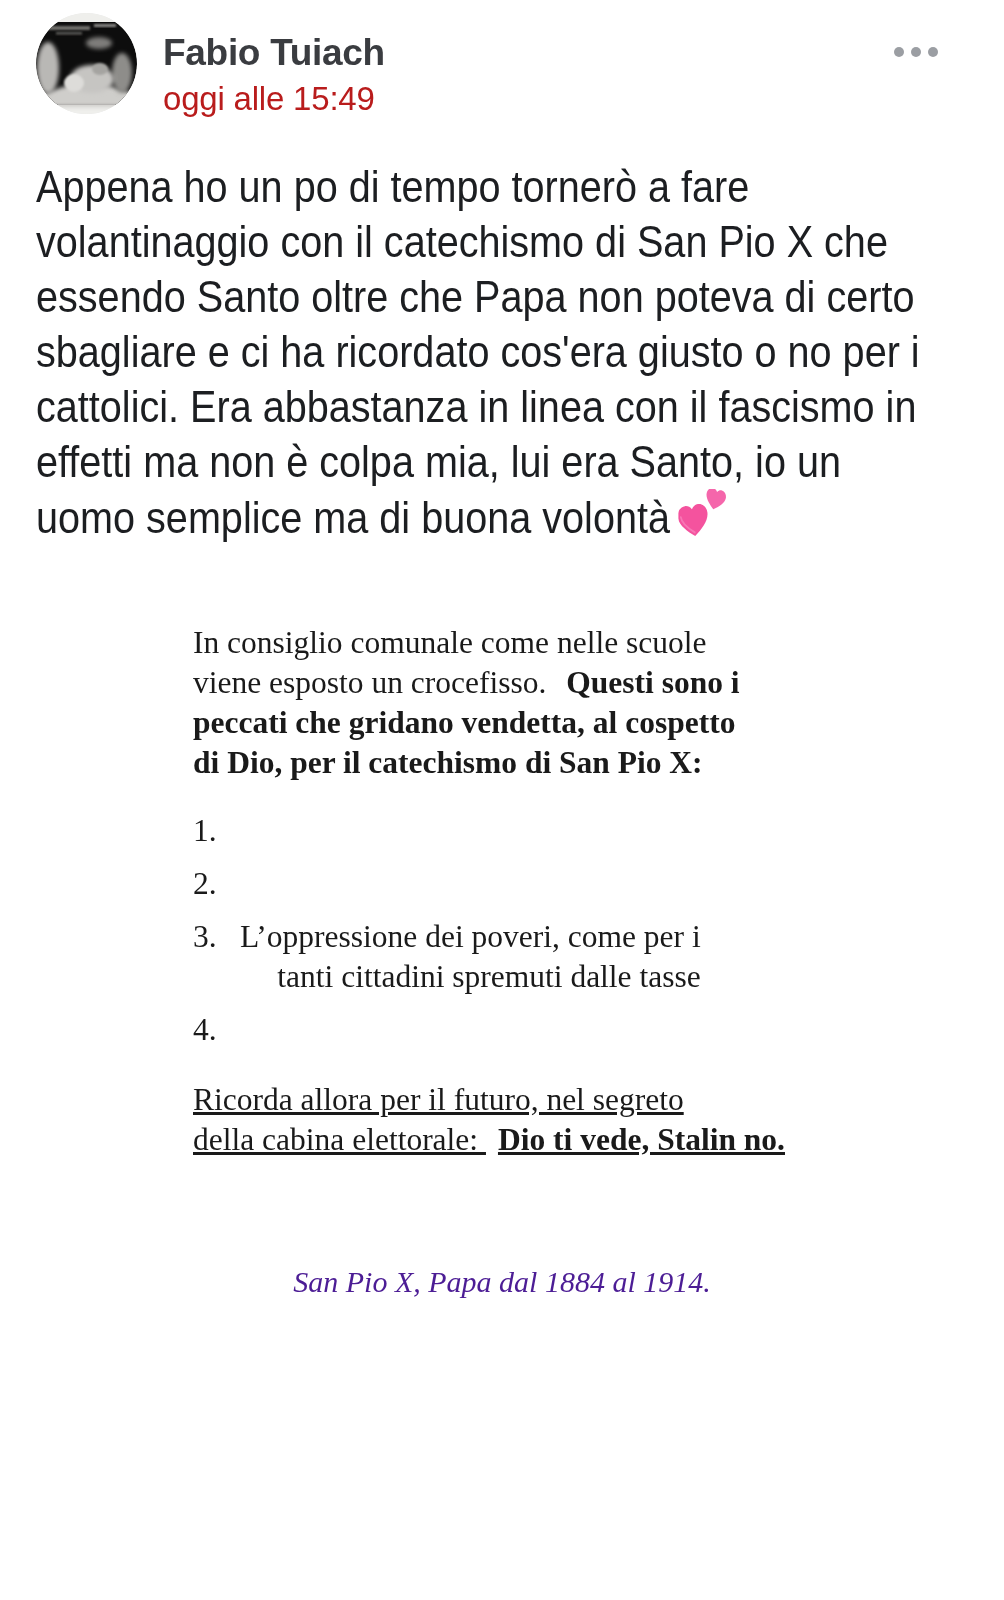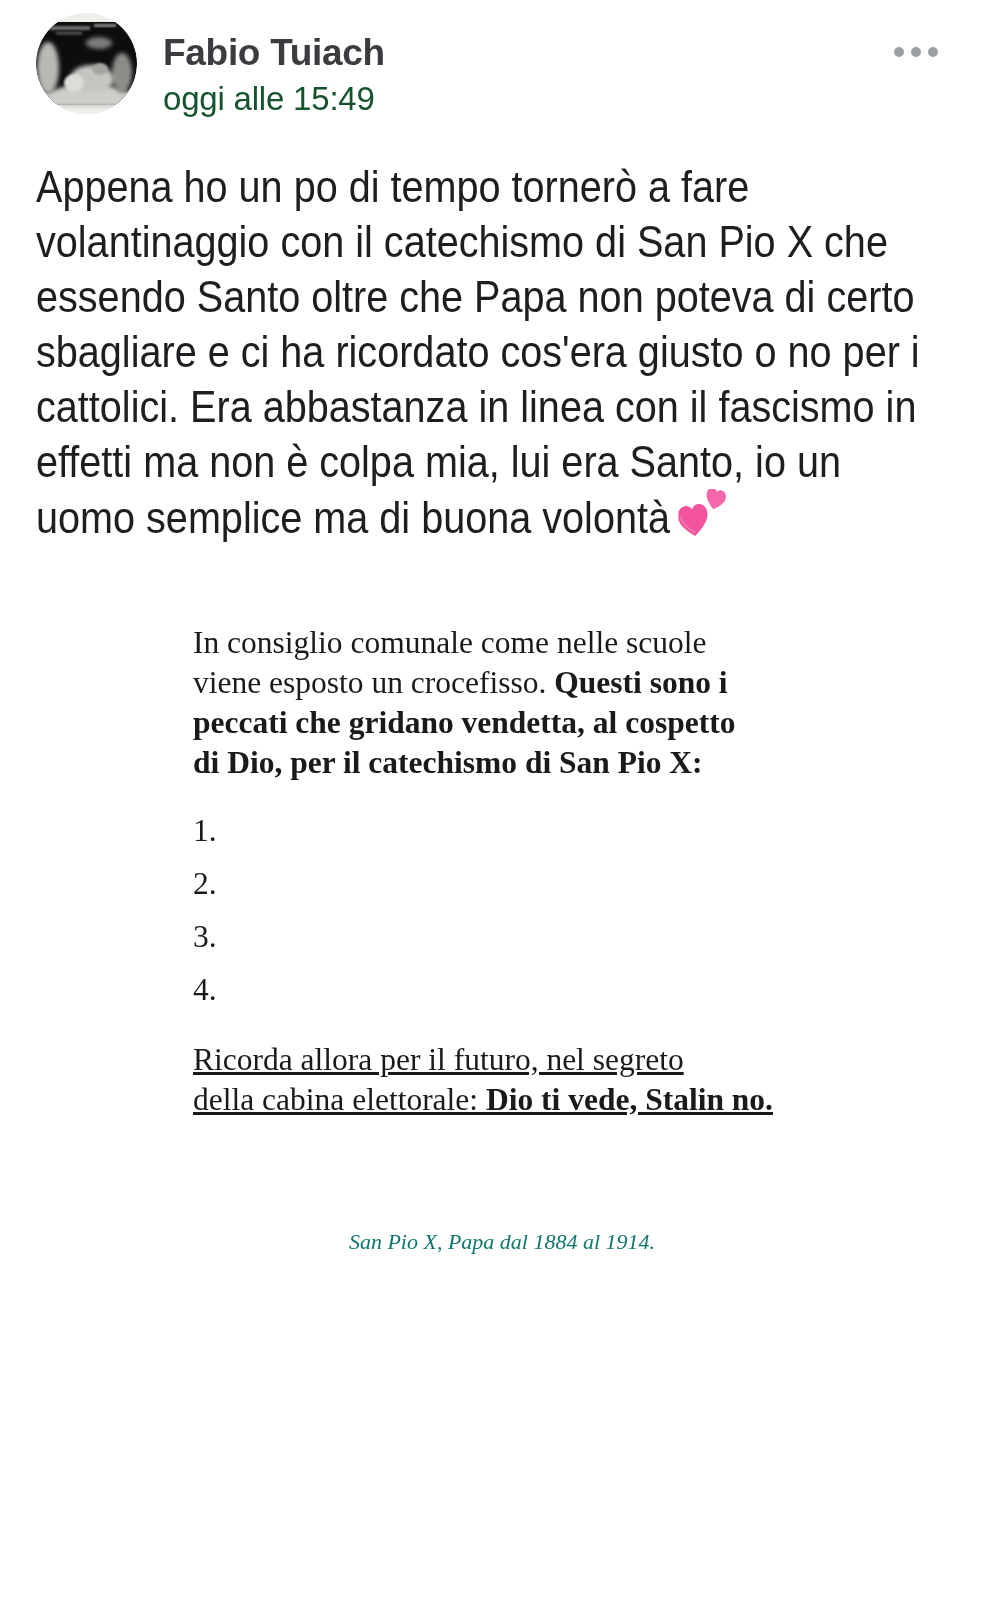--- a/index.html
+++ b/index.html
@@ -43,21 +43,21 @@
     font-size: 37px;
     line-height: 44px;
     font-weight: 700;
     color: #3a3c40;
     letter-spacing: -0.3px;
   }
   .time {
     font-size: 33px;
     line-height: 38px;
     margin-top: 5px;
-    color: #14532d;
+    color: #b91c1c;
     letter-spacing: -0.2px;
   }
   .options-btn {
     position: absolute;
     right: 22px;
     top: 26px;
     padding: 8px;
     display: flex;
     gap: 7px;
     cursor: pointer;
@@ -96,21 +96,21 @@
   
   .attachment {
     margin-top: 78px;
     padding-left: 193px;
     font-family: "Liberation Serif", serif;
     font-size: 31.5px;
     line-height: 40px;
     color: #1a1a1a;
   }
   .attachment .pre { white-space: pre; text-align: right; }
-  .attachment .b { font-weight: 700; }
+  .attachment .b { font-weight: 700; margin-left: 12px; }
   .intro {
     margin: 0 0 28px 0;
   }
   .sin-list { margin: 0; }
   .sin-row {
     display: flex;
     margin-bottom: 13px;
   }
   .sin-num {
     width: 47px;
@@ -118,22 +118,22 @@
   }
   .closing {
     margin: 30px 0 0 0;
     text-decoration: underline;
   }
   .caption {
     margin: 102px 0 0 -193px;
     width: 1004px;
     text-align: center;
     font-style: italic;
-    font-size: 22px;
-    color: #0f766e;
+    font-size: 30px;
+    color: #4c1d95;
   }
 </style>
 </head>
 <body>
 
 <div class="post">
 
   <div class="header">
     <div class="avatar">
       <svg viewBox="0 0 101 101">
@@ -201,20 +201,22 @@
 
     <div class="sin-list">
       <div class="sin-row">
         <span class="sin-num">1.</span>
       </div>
       <div class="sin-row">
         <span class="sin-num">2.</span>
       </div>
       <div class="sin-row">
         <span class="sin-num">3.</span>
+        <span class="pre">L’oppressione dei poveri, come per i
+tanti cittadini spremuti dalle tasse</span>
       </div>
       <div class="sin-row">
         <span class="sin-num">4.</span>
       </div>
     </div>
 
     <p class="closing"><span class="pre">Ricorda allora per il futuro, nel segreto
 della cabina elettorale: </span><span class="pre b">Dio ti vede, Stalin no.</span></p>
 
     <p class="caption">San Pio X, Papa dal 1884 al 1914.</p>

